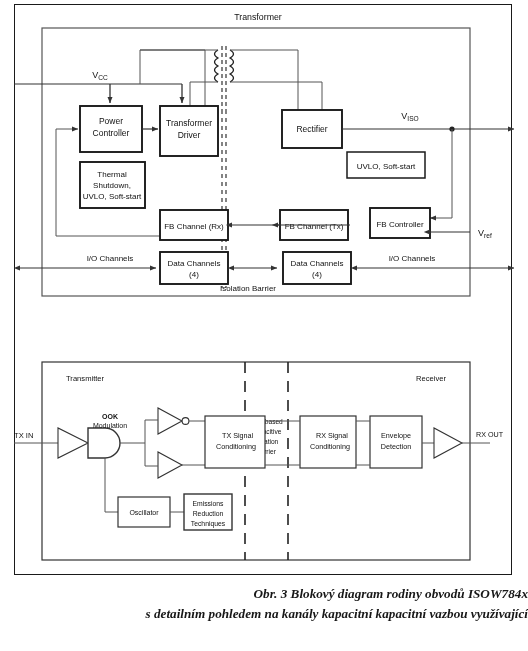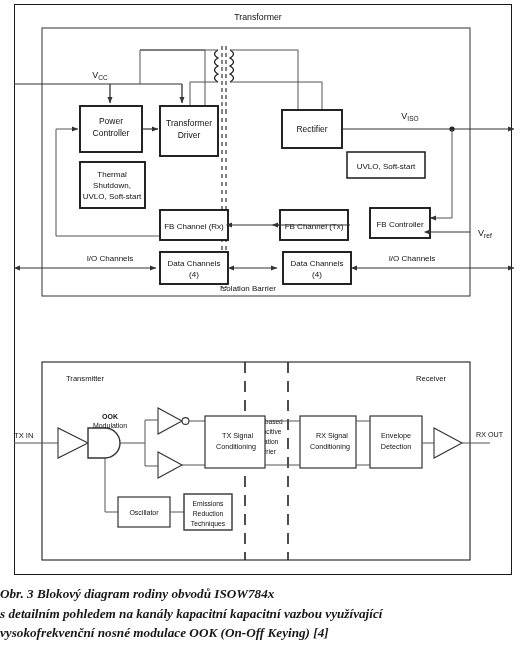--- a/index.html
+++ b/index.html
@@ -27,21 +27,21 @@
     box-sizing: border-box;
   }
   #fig-svg {
     position: absolute;
     left: 0; top: 0;
   }
   .caption {
     position: absolute;
     left: 0; top: 584px;
     width: 528px;
-    text-align: left;
+    text-align: right;
     font-family: "Liberation Serif", serif;
     font-style: italic;
     font-weight: bold;
     font-size: 13.2px;
     line-height: 19.5px;
     color: #171717;
   }
   .caption div { white-space: nowrap; }
 </style>
 </head>
@@ -229,15 +229,14 @@
       <line x1="422" y1="443" x2="434" y2="443" stroke="#555" stroke-width="1"></line>
       <polygon points="434,428 434,458 462,443" fill="#fff" stroke="#333" stroke-width="1.1"></polygon>
       <line x1="462" y1="443" x2="490" y2="443" stroke="#555" stroke-width="1"></line>
       <text x="476" y="437" font-size="7.2" font-family="Liberation Sans, sans-serif" fill="#111">RX OUT</text>
     </g>
   </svg>
 
   <div class="caption">
     <div>Obr. 3  Blokový diagram rodiny obvodů ISOW784x</div>
     <div>s detailním pohledem na kanály kapacitní kapacitní vazbou využívající</div>
-    <div>vysokofrekvenční nosné modulace OOK (On-Off Keying) [4]</div>
   </div>
 </div>
 
 </body></html>

